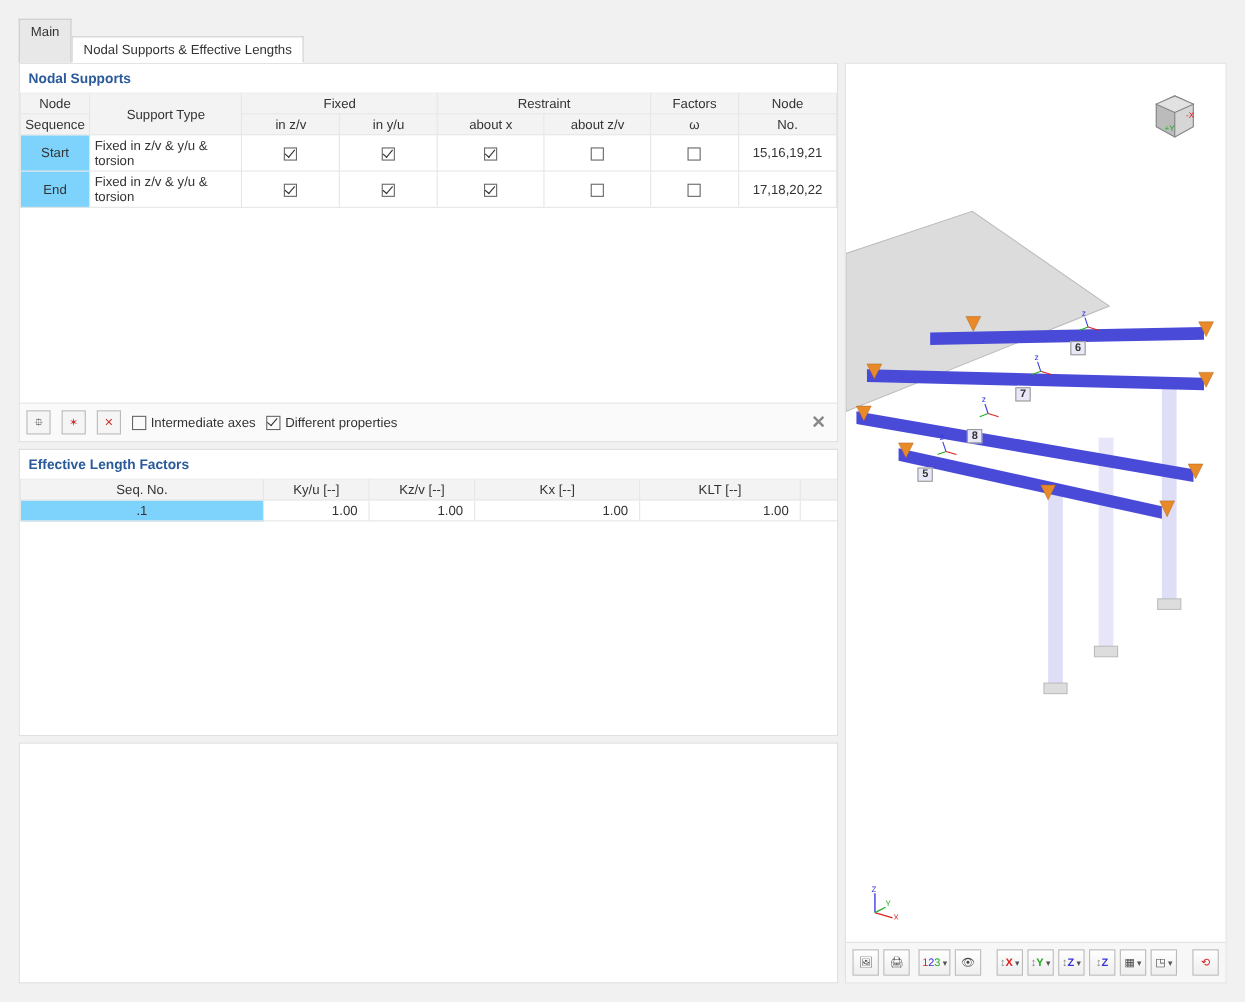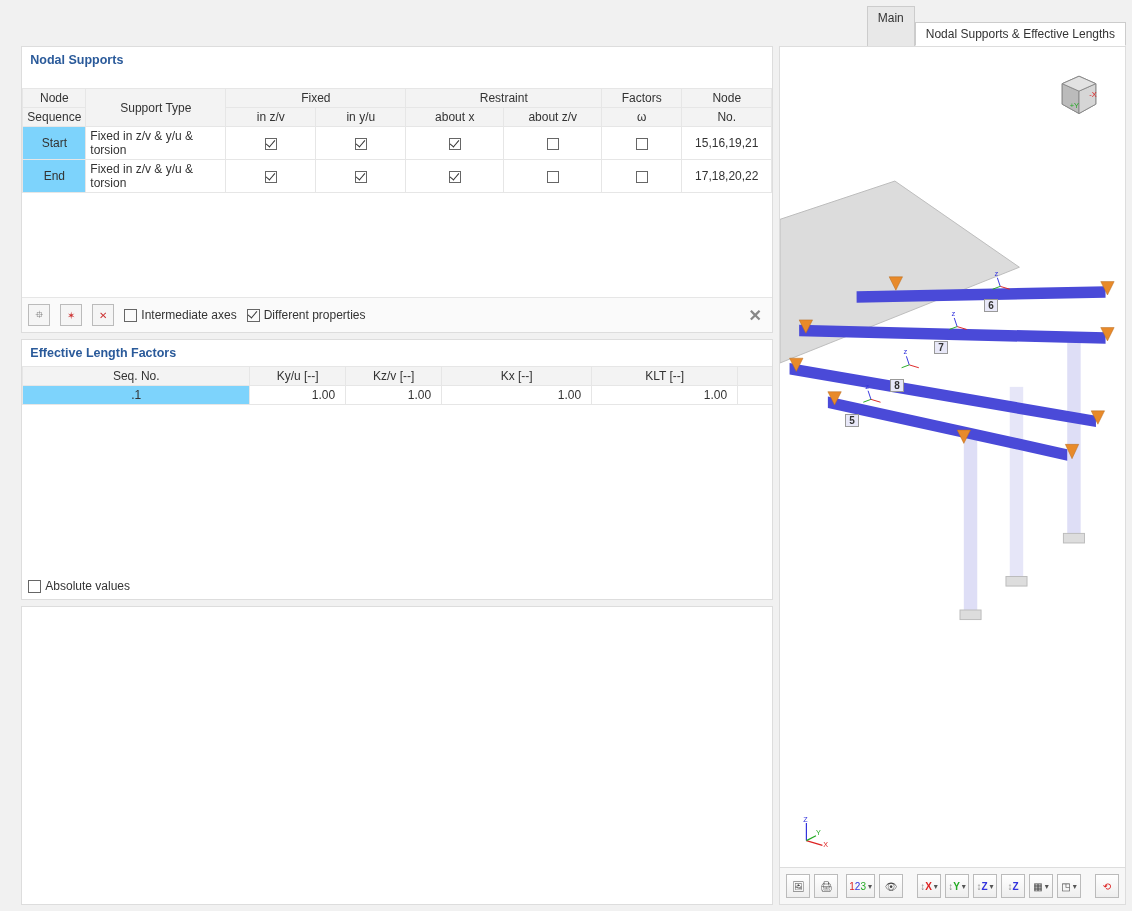--- a/index.html
+++ b/index.html
@@ -10,23 +10,22 @@
     color: #333;
     width: 1132px;
     height: 911px;
     overflow: hidden;
   }
   .app {
     display: flex;
     flex-direction: column;
     width: 100%;
     height: 100%;
-    padding: 6px;
+    padding: 17px;
     gap: 0;
-    align-items: flex-end;
   }
   .tabs {
     display: flex;
     gap: 0;
   }
   .tab {
     padding: 4px 10px;
     border: 1px solid #ccc;
     background: #e8e8e8;
     cursor: pointer;
@@ -64,21 +63,21 @@
     border: 1px solid #ddd;
     display: flex;
     flex-direction: column;
   }
   .panel-title {
     font-weight: 600;
     color: #2a5a9a;
     padding: 6px 8px;
     font-size: 12.5px;
   }
-  .nodal-panel { height: 287px; gap: 15px; }
+  .nodal-panel { height: 345px; }
   .factors-panel { height: 261px; }
   .bottom-panel { flex: 1; }
 
   table.grid {
     border-collapse: collapse;
     width: 100%;
     font-size: 12px;
   }
   table.grid th, table.grid td {
     border: 1px solid #e6e6e6;
@@ -300,26 +299,20 @@
                 <tr>
                   <td class="rowhdr">.1</td>
                   <td style="text-align:right;padding-right:10px">1.00</td>
                   <td style="text-align:right;padding-right:10px">1.00</td>
                   <td style="text-align:right;padding-right:10px">1.00</td>
                   <td style="text-align:right;padding-right:10px">1.00</td>
                   <td style="border-right:none"></td>
                 </tr>
               </tbody>
           </table>
-        </div>
-        <div class="panel-footer" style="background:#fff;border-top:none">
-          <label class="chkbox-wrap">
-            <span class="chk" id="chk-abs"></span>
-            <span>Absolute values</span>
-          </label>
         </div>
       </div>
 
       <div class="panel bottom-panel"></div>
 
     </div>
 
     <div class="right-col">
       <div class="viewport">
 

